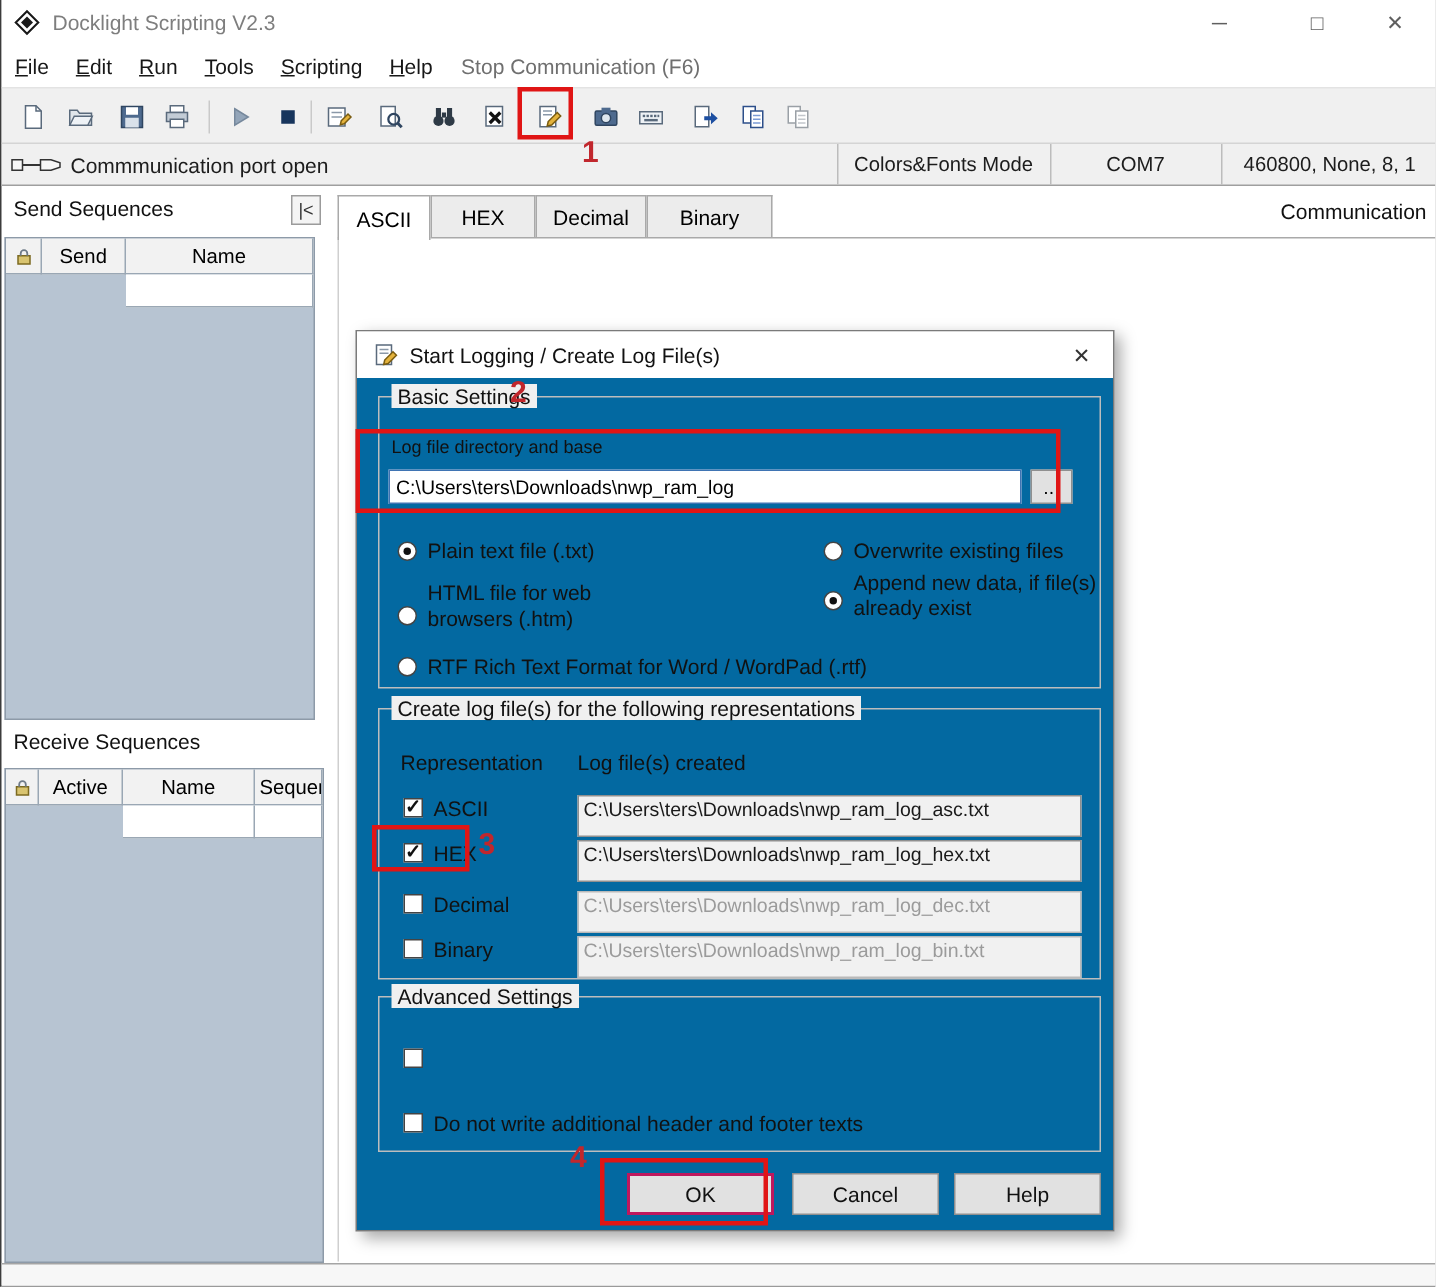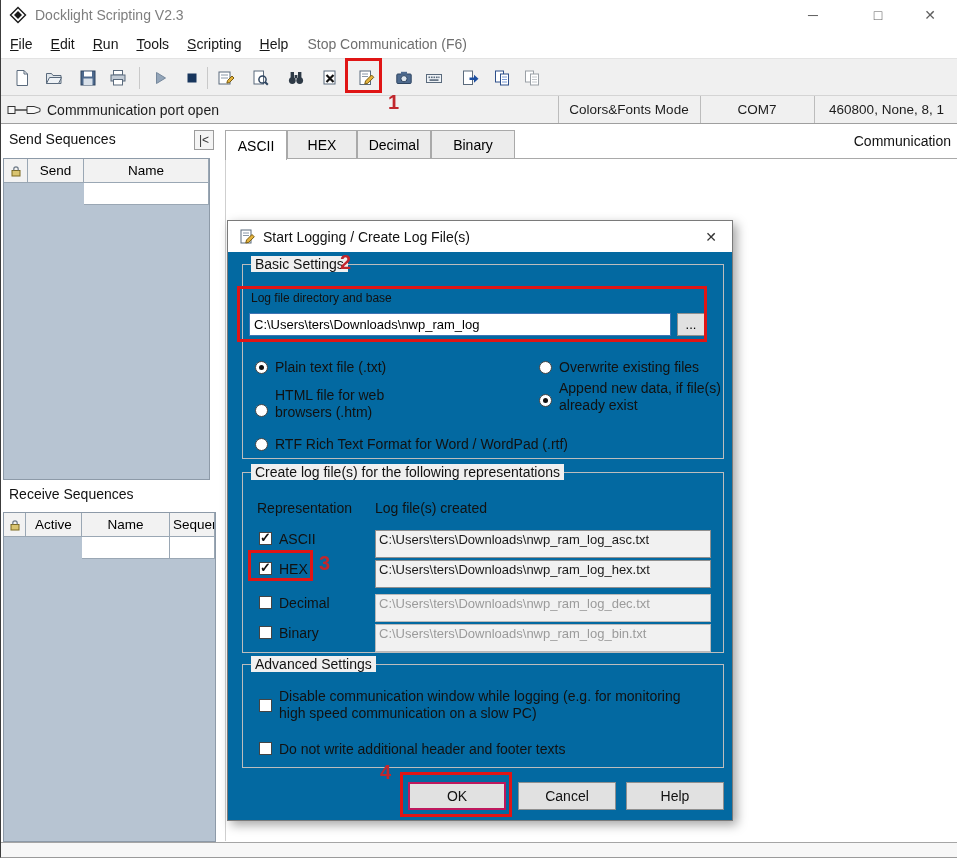--- a/index.html
+++ b/index.html
@@ -42,21 +42,21 @@
   
   .tab{position:absolute;top:130px;height:28px;box-sizing:border-box;display:flex;align-items:center;justify-content:center;
        font-size:14px;background:#ececec;border:1px solid #a9a9a9;border-bottom:none;z-index:2;}
   .tab.active{background:#fff;height:30px;z-index:4;}
   .comm-line{position:absolute;left:224px;right:0;top:158px;height:1px;background:#a9a9a9;z-index:1;}
   .comm-label{position:absolute;right:6px;top:133px;font-size:14px;color:#111;}
   .comm-content{position:absolute;left:224px;top:159px;right:0;bottom:16px;background:#fff;border-left:1px solid #cfcfcf;box-sizing:border-box;}
   .bottom-strip{position:absolute;left:0;right:0;top:842px;height:16px;background:#f7f7f7;border-top:1px solid #a5a5a5;box-sizing:border-box;}
 
   
-  .dialog{position:absolute;left:226px;top:220px;width:506px;height:601px;background:#f0f0f0;border:1px solid #7a7a7a;
+  .dialog{position:absolute;left:236px;top:220px;width:506px;height:601px;background:#f0f0f0;border:1px solid #7a7a7a;
           box-shadow:4px 4px 10px rgba(0,0,0,0.35);z-index:10;box-sizing:border-box;}
   .dlg-title{position:absolute;left:0;top:0;right:0;height:31px;background:#fff;display:flex;align-items:center;}
   .dlg-icon{margin-left:10px;width:18px;height:18px;}
   .dlg-title-text{margin-left:7px;font-size:14px;color:#111;}
   .dlg-close{position:absolute;right:0;top:0;width:42px;height:31px;display:flex;align-items:center;justify-content:center;font-size:14px;color:#333;}
   .dlg-body{position:absolute;left:0;top:31px;right:0;bottom:0;background:#0369a1;}
 
   .group{position:absolute;border:1px solid #bdbdbd;box-sizing:border-box;}
   .group-label{position:absolute;top:-9px;left:8px;background:#f0f0f0;padding:0 4px;font-size:14px;color:#111;white-space:nowrap;}
 
@@ -354,21 +354,20 @@
         <div class="pathfield" style="left:132px;top:121px;width:336px;" data-state="disabled">C:\Users\ters\Downloads\nwp_ram_log_dec.txt</div>
 
         <span class="cb" style="left:16px;top:153px;" data-checked="false"></span>
         <span class="opt-label" style="left:36px;top:152px;">Binary</span>
         <div class="pathfield" style="left:132px;top:151px;width:336px;" data-state="disabled">C:\Users\ters\Downloads\nwp_ram_log_bin.txt</div>
       </div>
 
       <div class="group" style="left:14px;top:412px;width:482px;height:104px;">
         <span class="group-label">Advanced Settings</span>
         <span class="cb" style="left:16px;top:34px;" data-checked="false"></span>
-        <span class="opt-label" style="left:36px;top:23px;width:420px;">Disable communication window while logging (e.g. for monitoring high speed communication on a slow PC)</span>
         <span class="cb" style="left:16px;top:77px;" data-checked="false"></span>
         <span class="opt-label" style="left:36px;top:76px;width:420px;">Do not write additional header and footer texts</span>
       </div>
 
       <div class="dlg-btn default" style="left:180px;top:530px;">OK</div>
       <div class="dlg-btn" style="left:290px;top:530px;">Cancel</div>
       <div class="dlg-btn" style="left:398px;top:530px;">Help</div>
     </div>
   </div>
 

